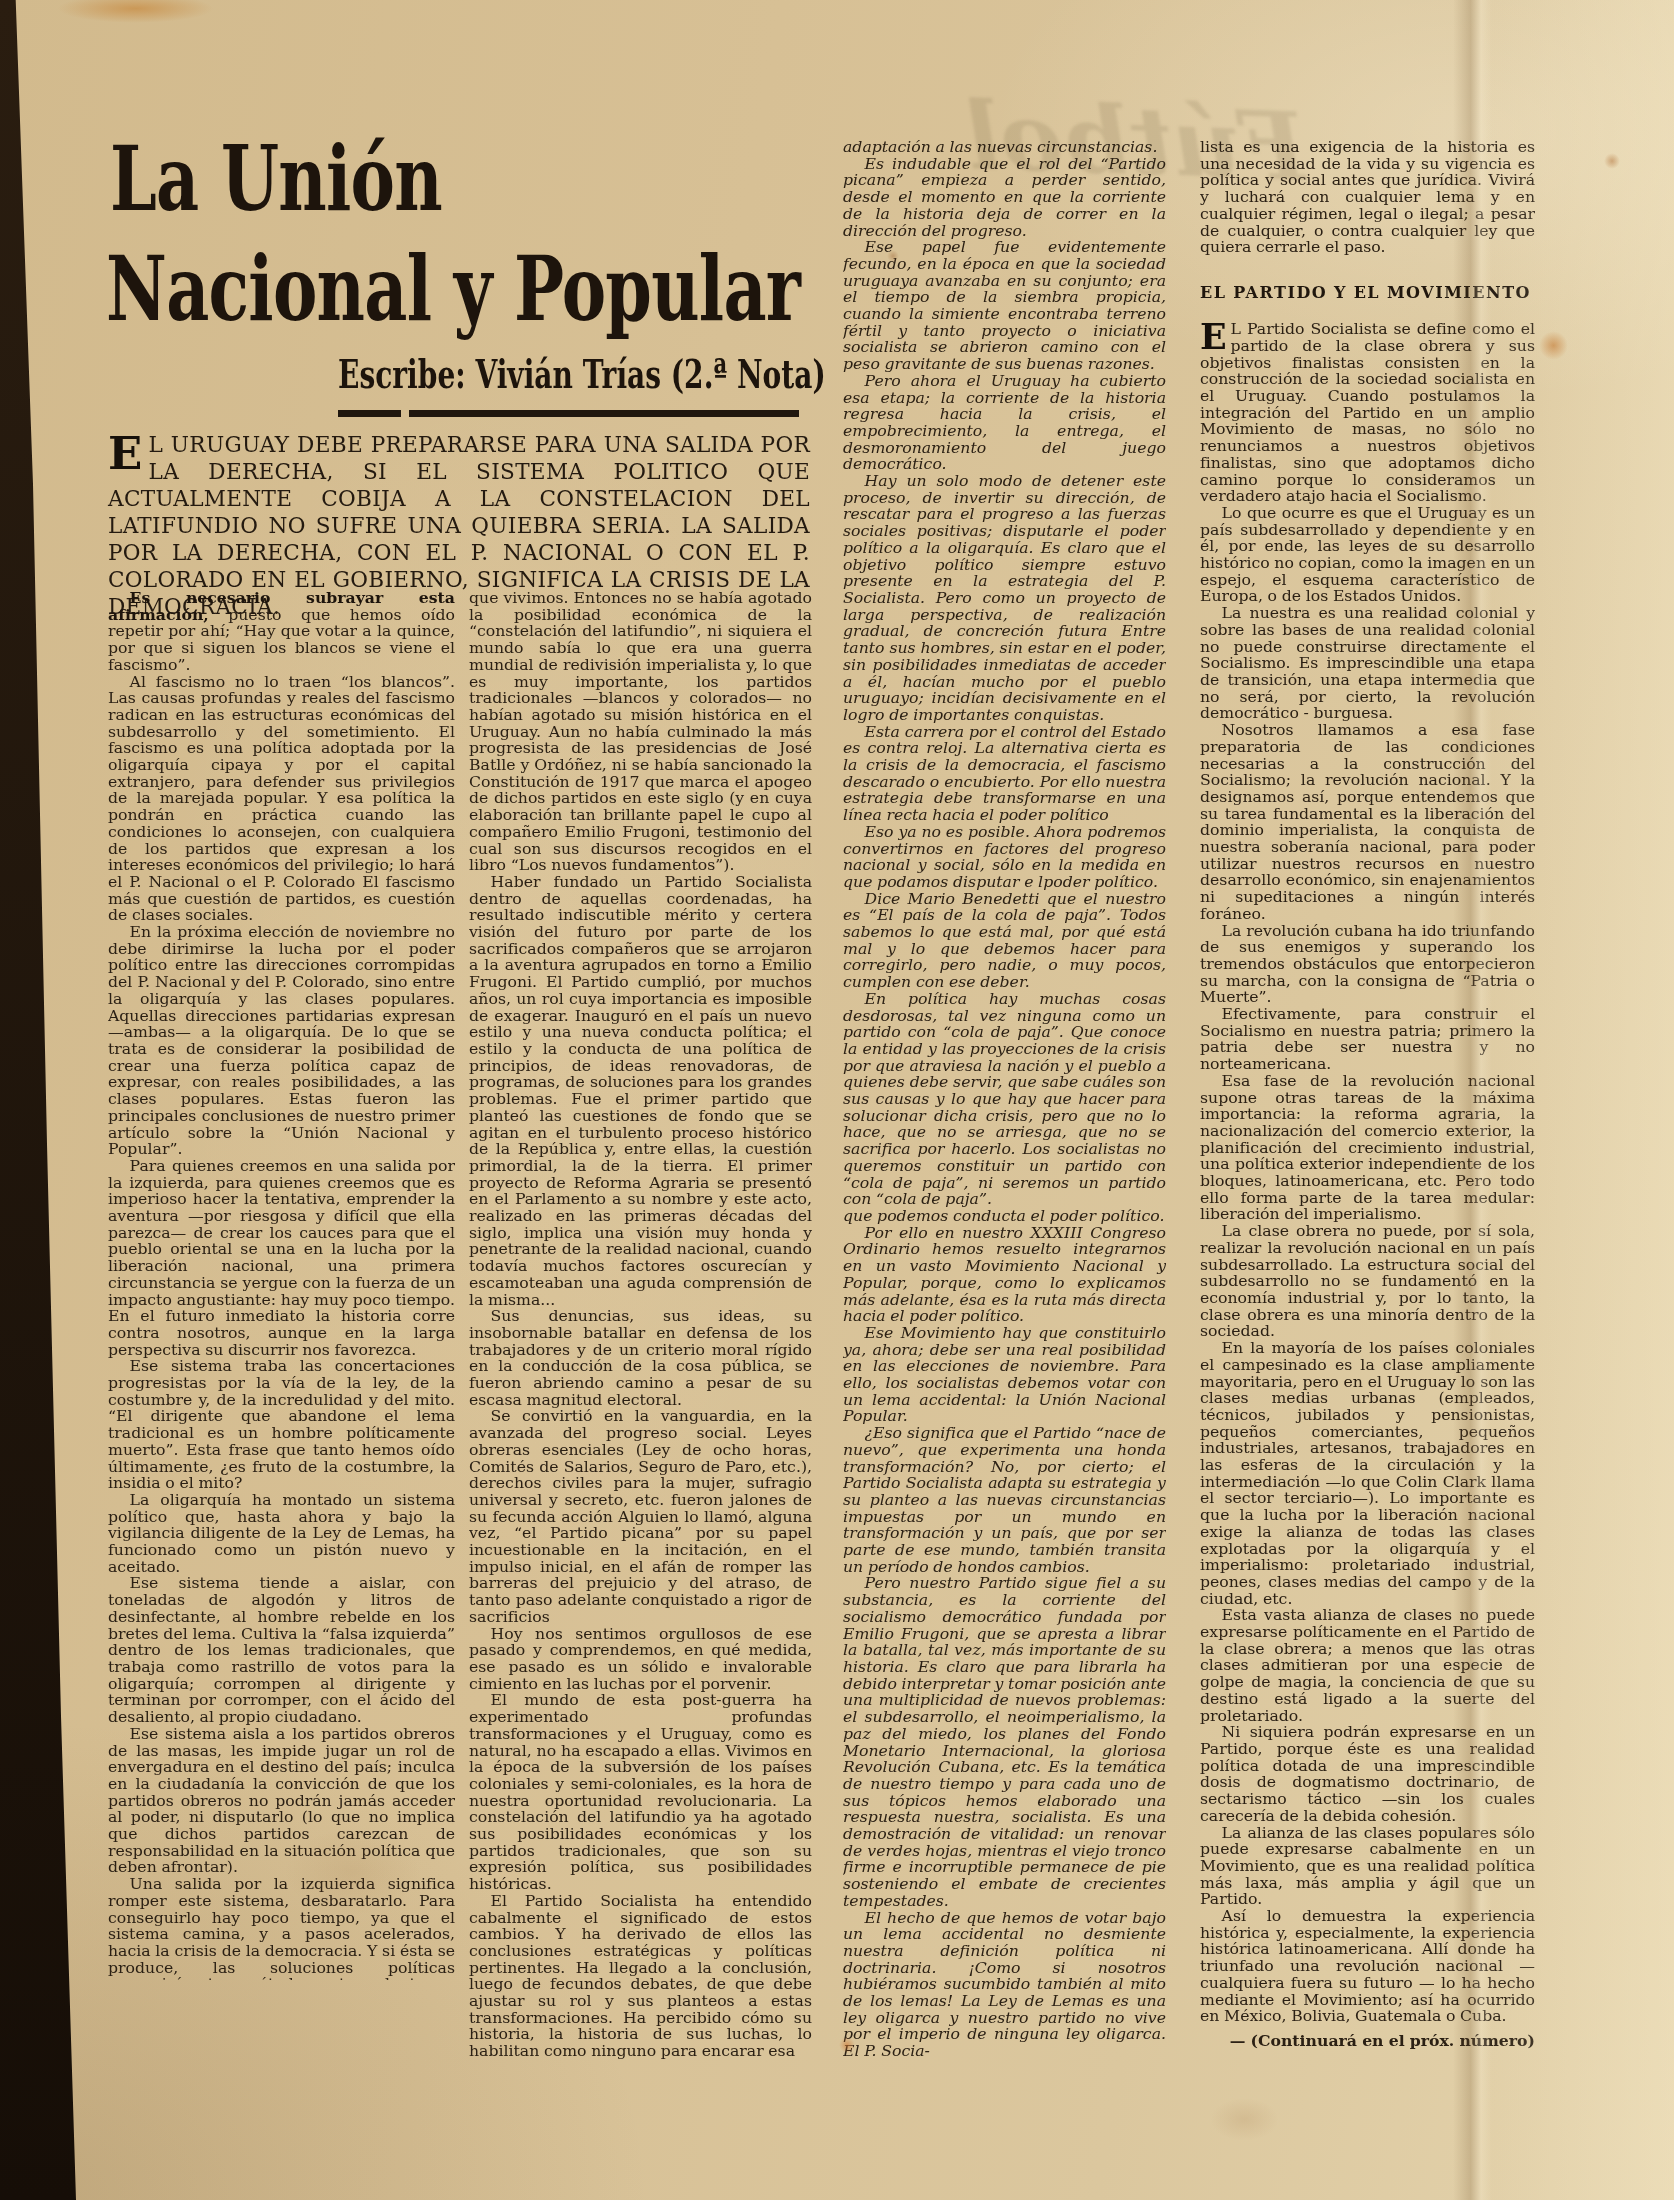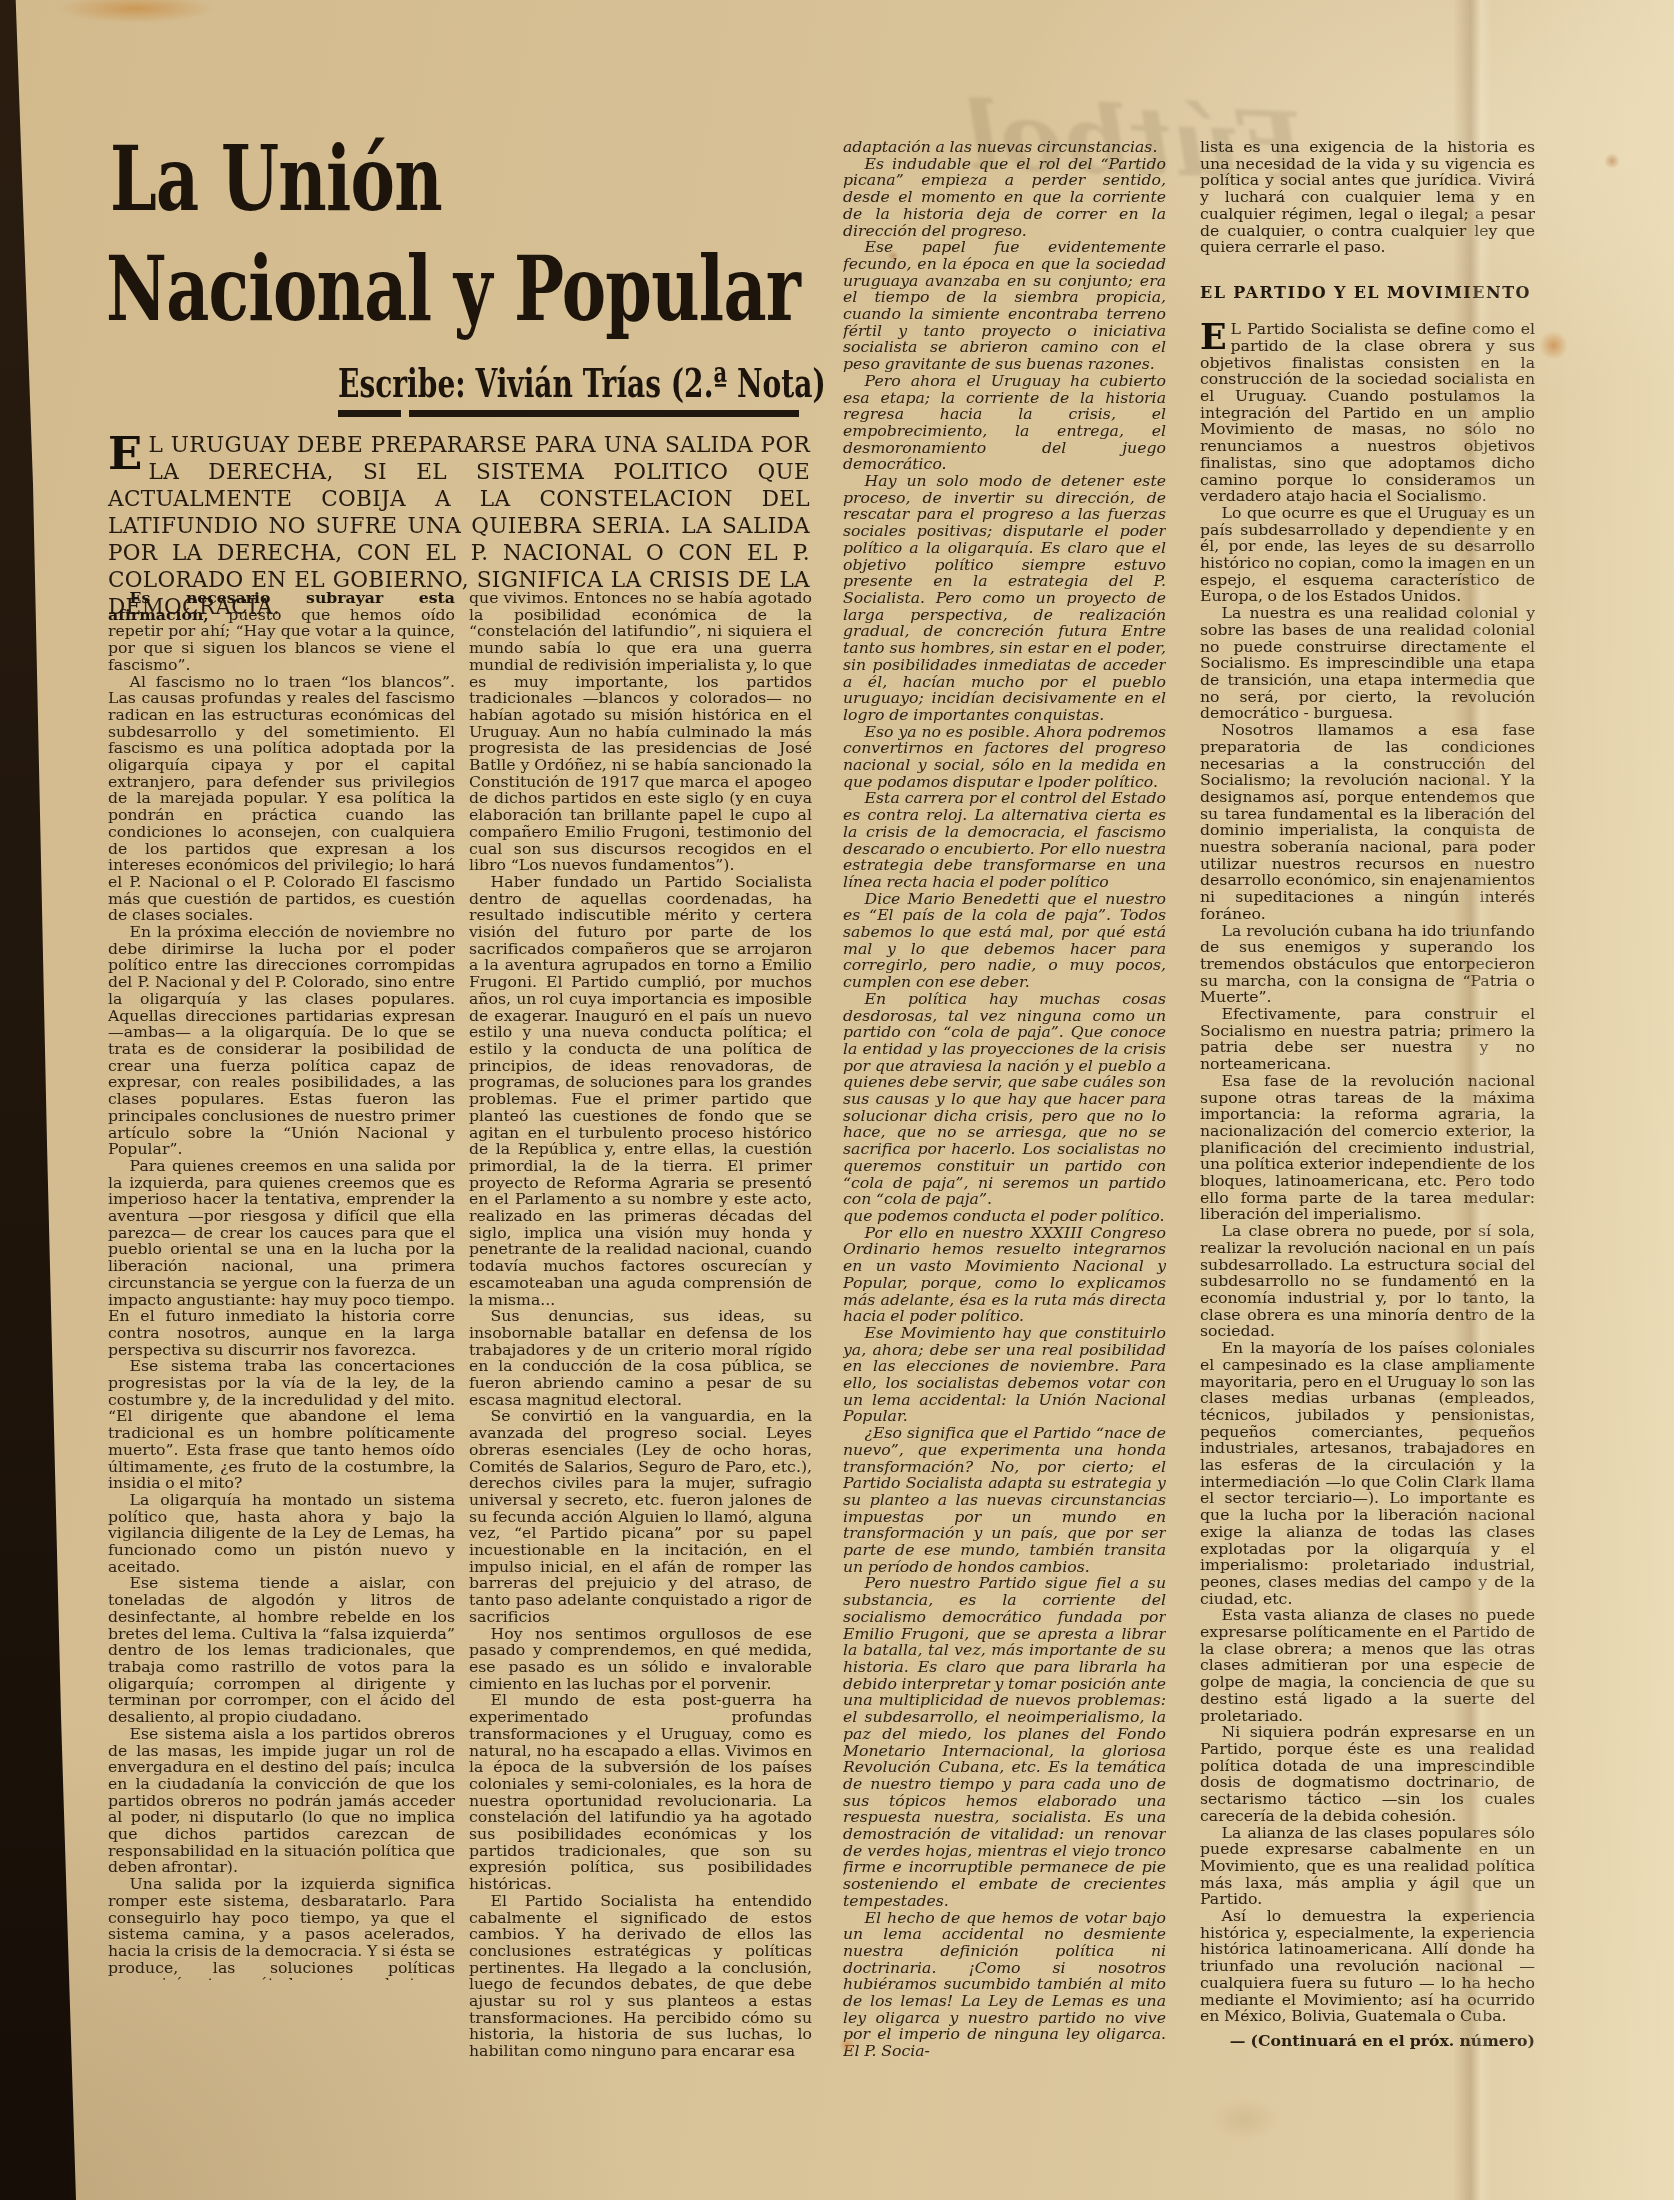--- a/index.html
+++ b/index.html
@@ -34,21 +34,21 @@
     font-family:"DejaVu Serif",serif;font-weight:bold;font-style:italic;
     font-size:94px;color:rgba(80,60,30,.13);
     transform:scaleX(-1) rotate(-2deg);filter:blur(1.4px);}
 
   
   .title-line{position:absolute;left:110px;z-index:2;white-space:nowrap;
     font-weight:bold;color:#1d140c;font-size:90px;
     transform:scaleX(.74);transform-origin:0 0;letter-spacing:-1px;}
   .title-l1{top:125px;}
   .title-l2{top:235px;left:106px;}
-  .byline-wrap{position:absolute;left:338px;top:360px;z-index:2;}
+  .byline-wrap{position:absolute;left:338px;top:351px;z-index:2;}
   .byline{display:inline-block;white-space:nowrap;font-weight:bold;font-size:39px;
     color:#1d140c;transform:scaleX(.72);transform-origin:0 0;}
   .rule{position:absolute;top:410px;height:6.9px;background:#20170e;z-index:2;}
   .rule-a{left:338px;width:63px;}
   .rule-b{left:409px;width:390px;}
 
   
   .lead{position:absolute;left:108px;top:431px;width:702px;z-index:2;
     font-size:21.6px;line-height:27px;text-align:justify;color:#241a10;
     letter-spacing:0.3px;}
@@ -120,22 +120,22 @@
       <p>Hoy nos sentimos orgullosos de ese pasado y comprendemos, en qué medida, ese pasado es un sólido e invalorable cimiento en las luchas por el porvenir.</p>
       <p>El mundo de esta post-guerra ha experimentado profundas transformaciones y el Uruguay, como es natural, no ha escapado a ellas. Vivimos en la época de la subversión de los países coloniales y semi-coloniales, es la hora de nuestra oportunidad revolucionaria. La constelación del latifundio ya ha agotado sus posibilidades económicas y los partidos tradicionales, que son su expresión política, sus posibilidades históricas.</p>
       <p>El Partido Socialista ha entendido cabalmente el significado de estos cambios. Y ha derivado de ellos las conclusiones estratégicas y políticas pertinentes. Ha llegado a la conclusión, luego de fecundos debates, de que debe ajustar su rol y sus planteos a estas transformaciones. Ha percibido cómo su historia, la historia de sus luchas, lo habilitan como ninguno para encarar esa</p>
     </div>
   <div class="col" id="col-3">
       <p class="noindent">adaptación a las nuevas circunstancias.</p>
       <p>Es indudable que el rol del “Partido picana” empieza a perder sentido, desde el momento en que la corriente de la historia deja de correr en la dirección del progreso.</p>
       <p>Ese papel fue evidentemente fecundo, en la época en que la sociedad uruguaya avanzaba en su conjunto; era el tiempo de la siembra propicia, cuando la simiente encontraba terreno fértil y tanto proyecto o iniciativa socialista se abrieron camino con el peso gravitante de sus buenas razones.</p>
       <p>Pero ahora el Uruguay ha cubierto esa etapa; la corriente de la historia regresa hacia la crisis, el empobrecimiento, la entrega, el desmoronamiento del juego democrático.</p>
       <p>Hay un solo modo de detener este proceso, de invertir su dirección, de rescatar para el progreso a las fuerzas sociales positivas; disputarle el poder político a la oligarquía. Es claro que el objetivo político siempre estuvo presente en la estrategia del P. Socialista. Pero como un proyecto de larga perspectiva, de realización gradual, de concreción futura Entre tanto sus hombres, sin estar en el poder, sin posibilidades inmediatas de acceder a él, hacían mucho por el pueblo uruguayo; incidían decisivamente en el logro de importantes conquistas.</p>
+      <p>Esta carrera por el control del Estado es contra reloj. La alternativa cierta es la crisis de la democracia, el fascismo descarado o encubierto. Por ello nuestra estrategia debe transformarse en una línea recta hacia el poder político</p>
       <p>Eso ya no es posible. Ahora podremos convertirnos en factores del progreso nacional y social, sólo en la medida en que podamos disputar e lpoder político.</p>
-      <p>Esta carrera por el control del Estado es contra reloj. La alternativa cierta es la crisis de la democracia, el fascismo descarado o encubierto. Por ello nuestra estrategia debe transformarse en una línea recta hacia el poder político</p>
       <p>Dice Mario Benedetti que el nuestro es “El país de la cola de paja”. Todos sabemos lo que está mal, por qué está mal y lo que debemos hacer para corregirlo, pero nadie, o muy pocos, cumplen con ese deber.</p>
       <p>En política hay muchas cosas desdorosas, tal vez ninguna como un partido con “cola de paja”. Que conoce la entidad y las proyecciones de la crisis por que atraviesa la nación y el pueblo a quienes debe servir, que sabe cuáles son sus causas y lo que hay que hacer para solucionar dicha crisis, pero que no lo hace, que no se arriesga, que no se sacrifica por hacerlo. Los socialistas no queremos constituir un partido con “cola de paja”, ni seremos un partido con “cola de paja”.</p>
       <p class="noindent">que podemos conducta el poder político.</p>
       <p>Por ello en nuestro XXXIII Congreso Ordinario hemos resuelto integrarnos en un vasto Movimiento Nacional y Popular, porque, como lo explicamos más adelante, ésa es la ruta más directa hacia el poder político.</p>
       <p>Ese Movimiento hay que constituirlo ya, ahora; debe ser una real posibilidad en las elecciones de noviembre. Para ello, los socialistas debemos votar con un lema accidental: la Unión Nacional Popular.</p>
       <p>¿Eso significa que el Partido “nace de nuevo”, que experimenta una honda transformación? No, por cierto; el Partido Socialista adapta su estrategia y su planteo a las nuevas circunstancias impuestas por un mundo en transformación y un país, que por ser parte de ese mundo, también transita un período de hondos cambios.</p>
       <p>Pero nuestro Partido sigue fiel a su substancia, es la corriente del socialismo democrático fundada por Emilio Frugoni, que se apresta a librar la batalla, tal vez, más importante de su historia. Es claro que para librarla ha debido interpretar y tomar posición ante una multiplicidad de nuevos problemas: el subdesarrollo, el neoimperialismo, la paz del miedo, los planes del Fondo Monetario Internacional, la gloriosa Revolución Cubana, etc. Es la temática de nuestro tiempo y para cada uno de sus tópicos hemos elaborado una respuesta nuestra, socialista. Es una demostración de vitalidad: un renovar de verdes hojas, mientras el viejo tronco firme e incorruptible permanece de pie sosteniendo el embate de crecientes tempestades.</p>
       <p>El hecho de que hemos de votar bajo un lema accidental no desmiente nuestra definición política ni doctrinaria. ¡Como si nosotros hubiéramos sucumbido también al mito de los lemas! La Ley de Lemas es una ley oligarca y nuestro partido no vive por el imperio de ninguna ley oligarca. El P. Socia-</p>
     </div>
   <div class="col" id="col-4">

